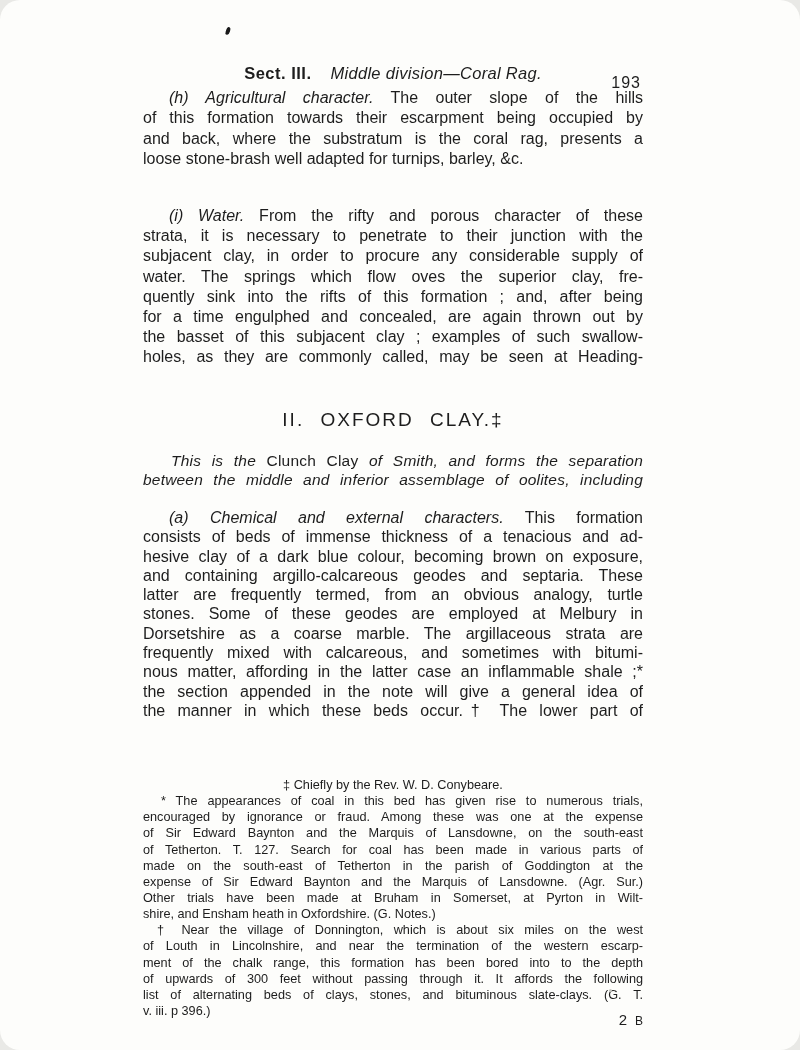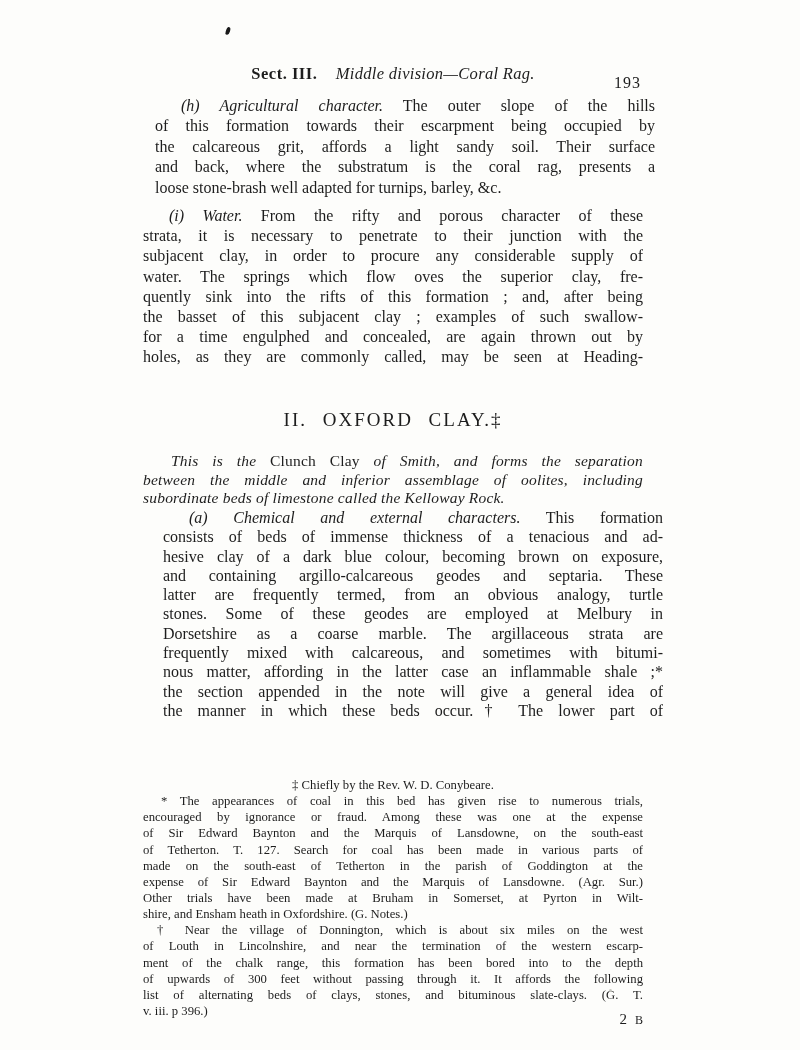--- a/index.html
+++ b/index.html
@@ -1,47 +1,48 @@
 <!DOCTYPE html>
 <html><head>
 <meta charset="utf-8">
 <style>
   html,body { margin:0; padding:0; background:#e9e9e6; }
   .page {
     position:relative; width:800px; height:1050px; margin:0 auto;
     background:#fdfdfb; color:#1d1d1d; overflow:hidden;
-    font-family:Liberation Serif, serif;
+    font-family:Liberation Sans, sans-serif;
+    border-radius:20px;
   }
   .col { position:absolute; left:143px; width:500px; }
 
   
   .header { top:64px; font-size:16.5px; }
   .h-center { display:block; text-align:center; letter-spacing:0.3px; }
   .section-label { font-weight:bold; letter-spacing:0.5px; }
   .running-title { font-style:italic; margin-left:14px; }
   .folio { position:absolute; right:2px; top:10px; font-size:16px; letter-spacing:1px; }
 
   
   .tline { text-align:justify; text-align-last:justify; overflow:hidden; }
   .tline.last { text-align-last:left; }
   .it { font-style:italic; }
 
-  #para-h { top:96px; line-height:20.4px; font-size:16px;margin-left:12px; }
+  #para-h { top:88px; line-height:20.4px; font-size:16px; }
   #para-i { top:206px; line-height:20.2px; font-size:16px; }
   #para-h .tline { height:20.4px; } #para-i .tline { height:20.2px; }
 
   .heading {
     top:409px; margin:0; text-align:center; font-weight:normal;
     font-size:19px; letter-spacing:2px; word-spacing:9px;
   }
 
   #epigraph { top:452px; line-height:18.6px; font-size:15.5px; letter-spacing:0.2px; }
   #epigraph .tline { height:18.6px; }
 
-  #para-a { top:508px; line-height:19.3px; font-size:16px;margin-left:20px; }
+  #para-a { top:508px; line-height:19.3px; font-size:16px; }
   #para-a .tline { height:19.3px; }
 
   
   .footnotes { top:777px; font-size:12.7px; line-height:16.15px; }
   .footnotes .tline { height:16.15px; }
   .fn-center { text-align:center; }
 
   
   .signature { top:1011px; text-align:right; font-size:15px; }
   .sig-letter { font-size:12px; margin-left:8px; }
@@ -67,42 +68,40 @@
     <span class="h-center">
       <span class="section-label">Sect. III.</span>
       <span class="running-title">Middle division—Coral Rag.</span>
     </span>
     <span class="folio">193</span>
   </div>
 
   <div class="col" id="para-h">
       <div class="tline" style="text-indent: 26px;"><span class="it">(h)  Agricultural character.</span><span>  The outer slope of the hills</span></div>
       <div class="tline"><span>of this formation towards their escarpment being occupied by</span></div>
-      <div class="tline"><span>the calcareous grit, affords a light sandy soil.  Their surface</span></div>
       <div class="tline"><span>and back, where the substratum is the coral rag, presents a</span></div>
       <div class="tline last"><span>loose stone-brash well adapted for turnips, barley, &amp;c.</span></div>
     </div>
 
   <div class="col" id="para-i">
       <div class="tline" style="text-indent: 26px;"><span class="it">(i)  Water.</span><span>  From the rifty and porous character of these</span></div>
       <div class="tline"><span>strata, it is necessary to penetrate to their junction with the</span></div>
       <div class="tline"><span>subjacent clay, in order to procure any considerable supply of</span></div>
       <div class="tline"><span>water.  The springs which flow oves the superior clay, fre-</span></div>
       <div class="tline"><span>quently sink into the rifts of this formation ; and, after being</span></div>
+      <div class="tline"><span>for a time engulphed and concealed, are again thrown out by</span></div>
       <div class="tline"><span>the basset of this subjacent clay ; examples of such swallow-</span></div>
-      <div class="tline"><span>for a time engulphed and concealed, are again thrown out by</span></div>
       <div class="tline"><span>holes, as they are commonly called, may be seen at Heading-</span></div>
     </div>
 
   <h2 class="col heading">II. OXFORD CLAY.‡</h2>
 
   <div class="col" id="epigraph">
       <div class="tline" style="text-indent: 28px;"><span class="it">This is the </span><span>Clunch Clay</span><span class="it"> of Smith, and forms the separation</span></div>
       <div class="tline"><span class="it">between the middle and inferior assemblage of oolites, including</span></div>
-      <div class="tline last"><span class="it">subordinate beds of limestone called the Kelloway Rock.</span></div>
     </div>
 
   <div class="col" id="para-a">
       <div class="tline" style="text-indent: 26px;"><span class="it">(a)  Chemical and external characters.</span><span>  This formation</span></div>
       <div class="tline"><span>consists of beds of immense thickness of a tenacious and ad-</span></div>
       <div class="tline"><span>hesive clay of a dark blue colour, becoming brown on exposure,</span></div>
       <div class="tline"><span>and containing argillo-calcareous geodes and septaria.  These</span></div>
       <div class="tline"><span>latter are frequently termed, from an obvious analogy, turtle</span></div>
       <div class="tline"><span>stones.  Some of these geodes are employed at Melbury in</span></div>
       <div class="tline"><span>Dorsetshire as a coarse marble.  The argillaceous strata are</span></div>

